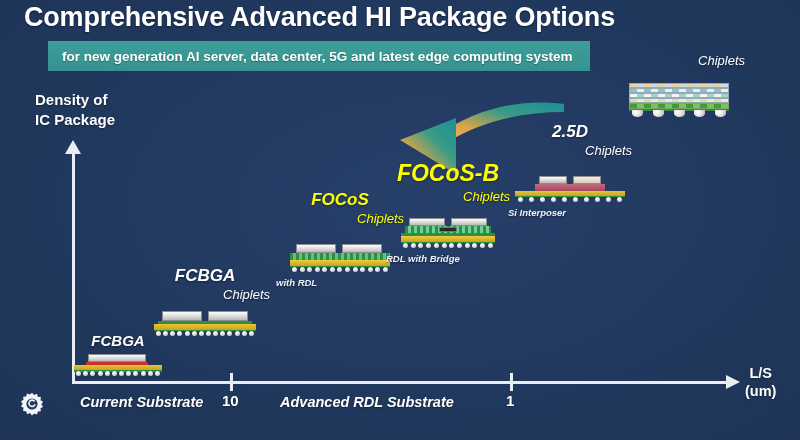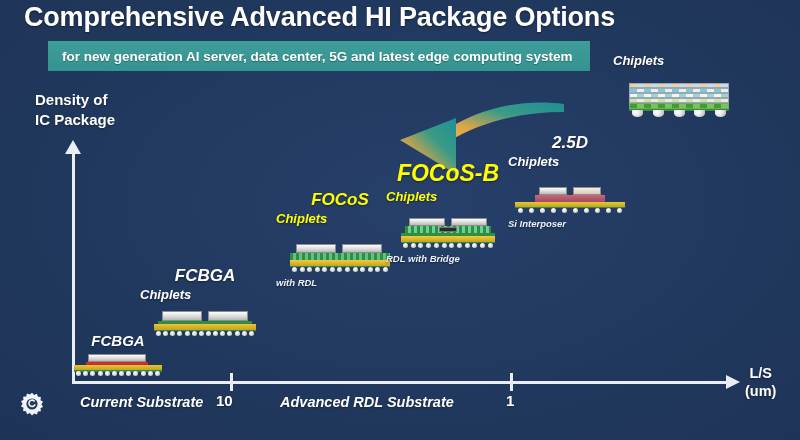--- a/index.html
+++ b/index.html
@@ -54,21 +54,21 @@
     width:0;height:0;border-top:7px solid transparent;border-bottom:7px solid transparent;
     border-left:14px solid #e9eef5;
   }
   .tick{position:absolute;width:2.5px;height:18px;background:#e9eef5;top:373px;}
   .tick-10{left:230px;}
   .tick-1{left:510px;}
   .tick-label{
     position:absolute;top:392px;color:#ffffff;font-size:15px;font-weight:bold;
     font-style:normal;text-shadow:0 1px 2px rgba(0,0,0,.4);
   }
-  .tl-10{left:216px;}
+  .tl-10{left:222px;}
   .tl-1{left:506px;}
   .zone{
     position:absolute;top:394px;color:#ffffff;font-size:14.5px;
     font-weight:bold;font-style:italic;white-space:nowrap;
     text-shadow:0 1px 2px rgba(0,0,0,.4);
   }
   .zone-current{left:80px;}
   .zone-rdl{left:280px;}
   .zone-si{left:548px;}
   .ls-unit{
@@ -80,21 +80,21 @@
   
   .gear{position:absolute;left:18px;top:390px;width:28px;height:28px;}
 
   
   .node{position:absolute;}
   .node .name{
     font-weight:bold;font-style:italic;text-align:center;white-space:nowrap;
     text-shadow:0 1px 2px rgba(0,0,0,.45);line-height:1.2;
   }
   .node .sub{
-    font-weight:bold;font-style:italic;text-align:left;white-space:nowrap;
+    font-weight:normal;font-style:italic;text-align:right;white-space:nowrap;
     text-shadow:0 1px 2px rgba(0,0,0,.45);line-height:1.25;
   }
   .node .cap{
     font-size:9.5px;font-weight:bold;font-style:italic;color:#eef2f8;
     text-align:left;white-space:nowrap;margin-top:3px;
     text-shadow:0 1px 2px rgba(0,0,0,.5);
   }
   .white-lbl{color:#ffffff;}
   .yellow-lbl{color:#ffff00;}
 
@@ -271,21 +271,21 @@
         <div class="ball"></div>
           <div class="ball"></div>
           <div class="ball"></div>
           <div class="ball"></div>
       </div>
     </div>
     <div class="cap">RDL with Bridge</div>
   </div>
 
   <div class="node" id="n-25d" style="left:508px;top:122px;width:124px;">
-    <div class="name white-lbl" style="font-size:17px;margin-top:11px;">2.5D</div>
+    <div class="name white-lbl" style="font-size:17px;">2.5D</div>
     <div class="sub white-lbl" style="font-size:13px;margin-top:1px;">Chiplets</div>
     <div class="pkg" style="width:110px;height:28px;margin-top:16px;">
       <div class="die" style="left:24px;top:0px;width:28px;height:8px;"></div>
       <div class="die-tan" style="left:58px;top:0px;width:28px;height:8px;"></div>
       <div class="layer" style="left:20px;top:8px;width:70px;height:7px;background:linear-gradient(180deg,#c46a7a 0%,#a4485c 100%);"></div>
       <div class="layer" style="left:0px;top:15px;width:110px;height:5px;background:linear-gradient(180deg,#e9c53a 0%,#c8a11c 100%);"></div>
       <div class="layer" style="left:0px;top:20px;width:110px;height:1.5px;background:#2f8f3f;"></div>
       <div class="balls" style="left:3px;top:21px;width:104px;">
         <div class="ball"></div>
           <div class="ball"></div>

